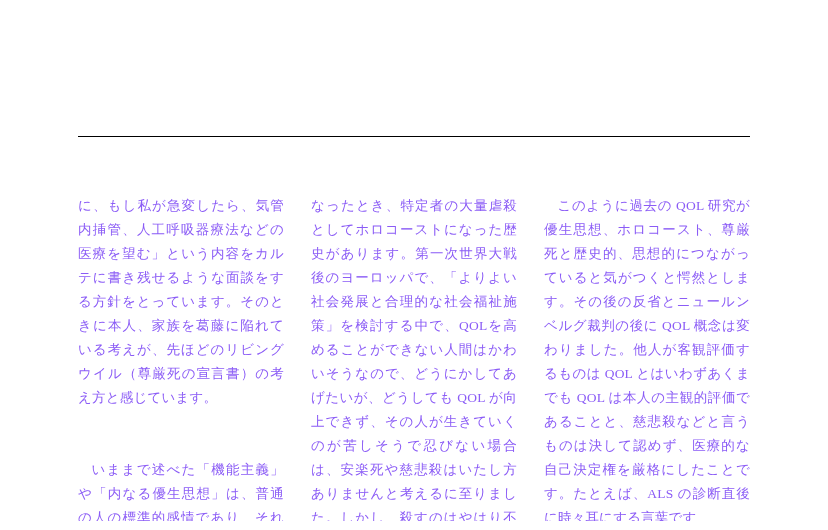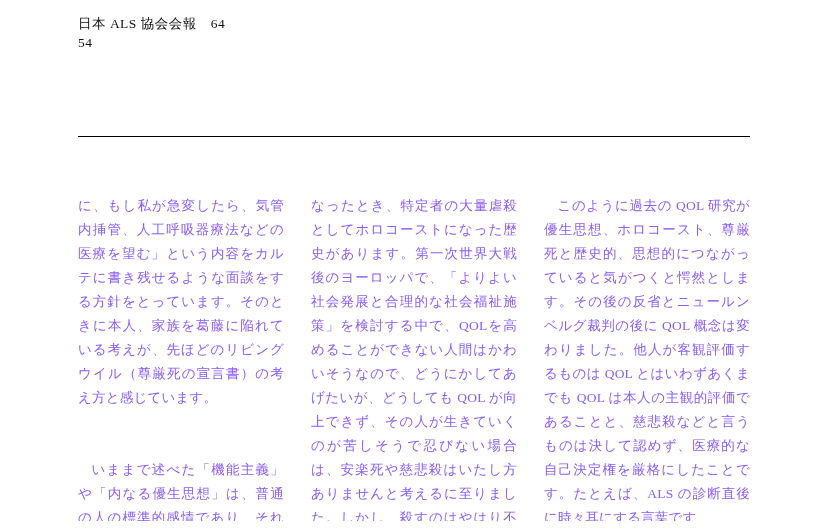--- a/index.html
+++ b/index.html
@@ -74,24 +74,20 @@
   }
   .col p.indent {
     text-indent: 1em;
   }
 </style>
 </head>
 <body>
 
 <div class="page">
 
-  <div class="header">
-    <span class="header-line1">日本 ALS 協会会報　64</span>
-    <span class="header-line2">54</span>
-  </div>
 
   <div class="rule"></div>
 
   <div class="columns">
 
     <div class="col">
       <p>に、もし私が急変したら、気管内挿管、人工呼吸器療法などの医療を望む」という内容をカルテに書き残せるような面談をする方針をとっています。そのときに本人、家族を葛藤に陥れている考えが、先ほどのリビングウイル（尊厳死の宣言書）の考え方と感じています。</p>
       <p class="indent">いままで述べた「機能主義」や「内なる優生思想」は、普通の人の標準的感情であり、それ自体は非人間的とは言い切れません。しかし、その時代その時代の進歩的な社会運動にむすびつき、偏見に基づいた政治運動と</p>
     </div>
 

